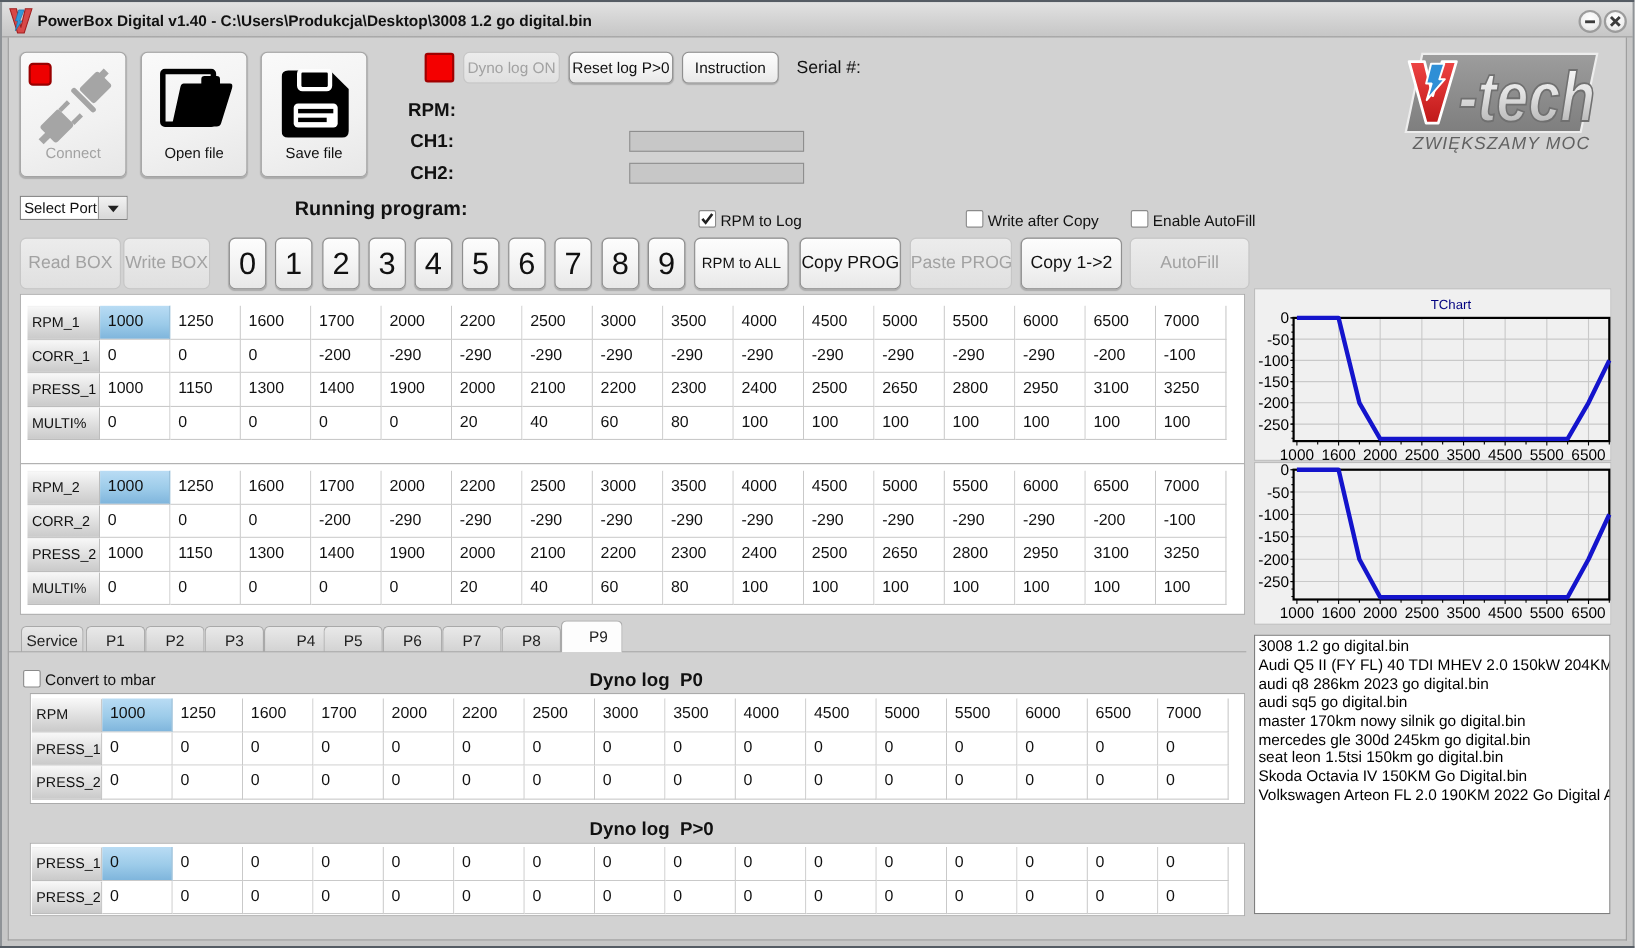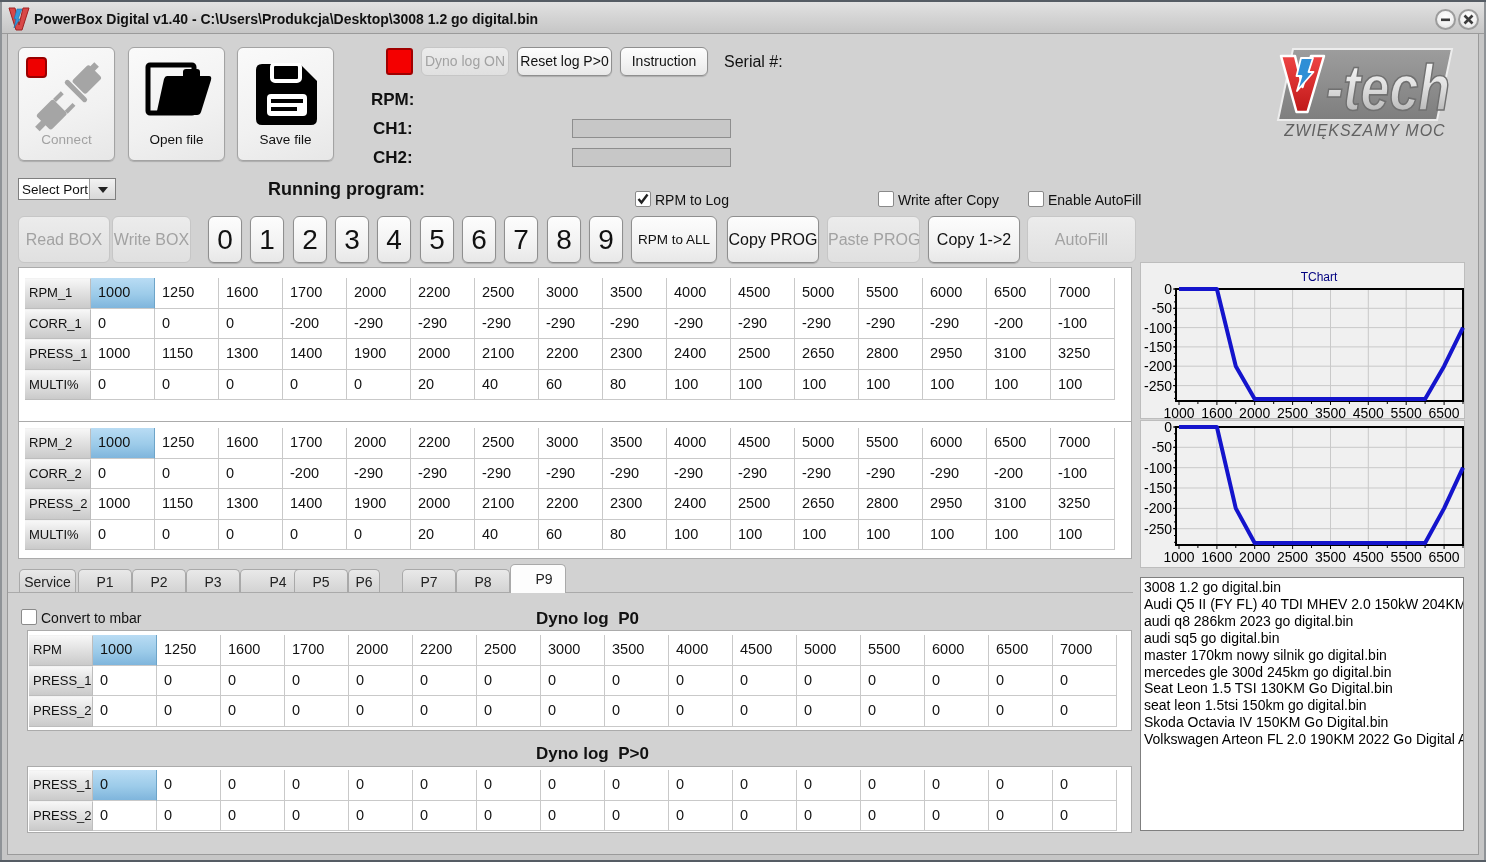--- a/index.html
+++ b/index.html
@@ -276,21 +276,21 @@
     <div class="dc" style="left:904px;top:97.5px;width:64px;height:30.5px;line-height:28.5px;">100</div>
     <div class="dc" style="left:968px;top:97.5px;width:64px;height:30.5px;line-height:28.5px;">100</div>
     <div class="dc" style="left:1032px;top:97.5px;width:64px;height:30.5px;line-height:28.5px;">100</div>
   </div>
 <div class="tab" style="left:19px;width:57px;">Service</div>
 <div class="tab" style="left:78px;width:54px;">P1</div>
 <div class="tab" style="left:132px;width:54px;">P2</div>
 <div class="tab" style="left:186px;width:54px;">P3</div>
 <div class="tab" style="left:240px;width:76px;">P4</div>
 <div class="tab" style="left:294px;width:54px;text-align:center;">P5</div>
-<div class="tab" style="left:348px;width:32px;">P6</div>
+<div class="tab" style="left:348px;width:54px;">P6</div>
 <div class="tab" style="left:402px;width:54px;">P7</div>
 <div class="tab" style="left:456px;width:54px;">P8</div>
 <div class="tab selected" style="left:510px;width:56px;padding-left:12px;">P9</div>
 <div class="abs" style="left:8px;top:592px;width:1125px;height:1px;background:#aaa;z-index:1;"></div>
 <div class="cb" style="left:21px;top:609px;"></div>
 <div class="lab" style="left:41px;top:610px;font-size:14px;">Convert to mbar</div>
 <div class="lab" style="left:536px;top:609px;font-size:17px;font-weight:bold;">Dyno log&nbsp; P0</div>
 <div class="tablepanel" style="left:27px;top:630px;width:1105px;height:101px;">
     <div class="hc" style="left:1px;top:4.0px;width:64px;height:30.5px;line-height:28.5px;">RPM</div>
     <div class="dc sel" style="left:65px;top:4.0px;width:64px;height:30.5px;line-height:28.5px;">1000</div>
@@ -528,21 +528,20 @@
       <polyline points="38.0,6.0 56.9,6.0 75.9,6.0 94.8,87.4 113.7,122.0 132.7,122.0 151.6,122.0 170.5,122.0 189.5,122.0 208.4,122.0 227.3,122.0 246.3,122.0 265.2,122.0 284.1,122.0 303.1,87.4 322.0,46.7" fill="none" stroke="#1414cc" stroke-width="4" stroke-linejoin="round"></polyline>
     </svg>
   </div>
 <div class="filelist">
     <div>3008 1.2 go digital.bin</div>
     <div>Audi Q5 II (FY FL) 40 TDI MHEV 2.0 150kW 204KM (</div>
     <div>audi q8 286km 2023 go digital.bin</div>
     <div>audi sq5 go digital.bin</div>
     <div>master 170km nowy silnik go digital.bin</div>
     <div>mercedes gle 300d 245km go digital.bin</div>
-    <div>Seat Leon 1.5 TSI 130KM Go Digital.bin</div>
     <div>seat leon 1.5tsi 150km go digital.bin</div>
     <div>Skoda Octavia IV 150KM Go Digital.bin</div>
     <div>Volkswagen Arteon FL 2.0 190KM 2022 Go Digital Au</div>
   </div>
 <svg class="abs" style="left:1270px;top:45px;" width="195" height="100" viewBox="0 0 195 100">
 <defs>
 <linearGradient id="pg" x1="0" y1="0" x2="0" y2="1">
  <stop offset="0" stop-color="#9d9d9d"></stop>
         <stop offset="1" stop-color="#7e7e7e"></stop>
 </linearGradient>

